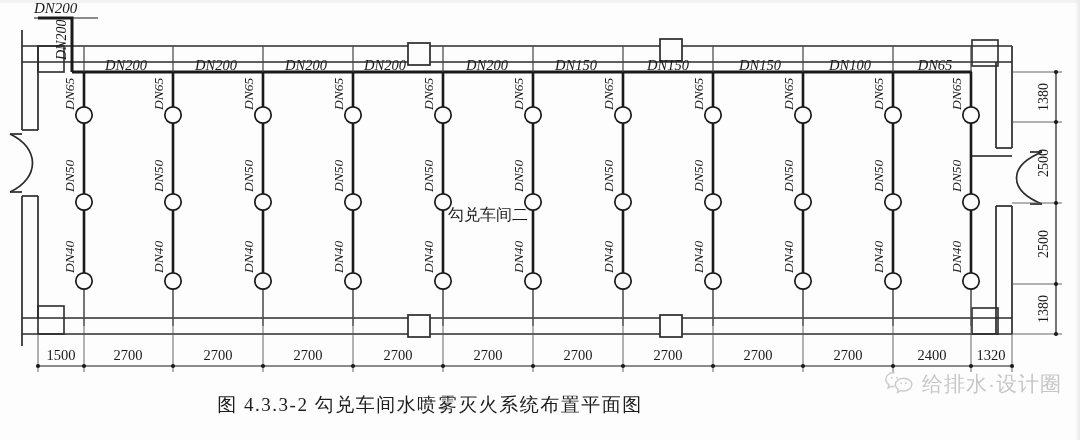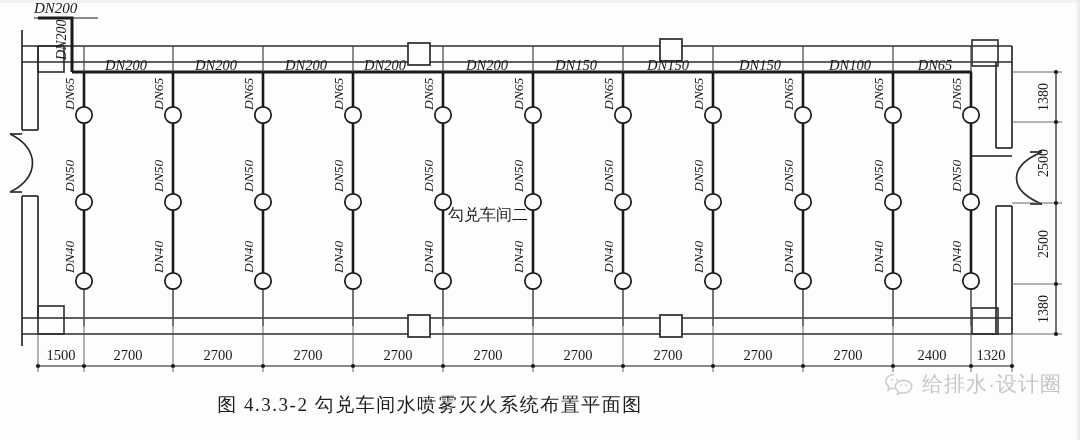--- a/index.html
+++ b/index.html
@@ -39,21 +39,21 @@
     font-size: 19px;
     color: #1d1d1d;
     letter-spacing: 1.5px;
     white-space: nowrap;
   }
   #watermark {
     position: absolute;
     right: 18px;
     bottom: 42px;
     display: flex;
-    align-items: flex-end;
+    align-items: flex-start;
     gap: 8px;
     opacity: 0.42;
     pointer-events: none;
   }
   #watermark-text {
     font-family: "Liberation Sans", sans-serif;
     font-size: 21px;
     color: #7b7b7b;
     letter-spacing: 1px;
     white-space: nowrap;

